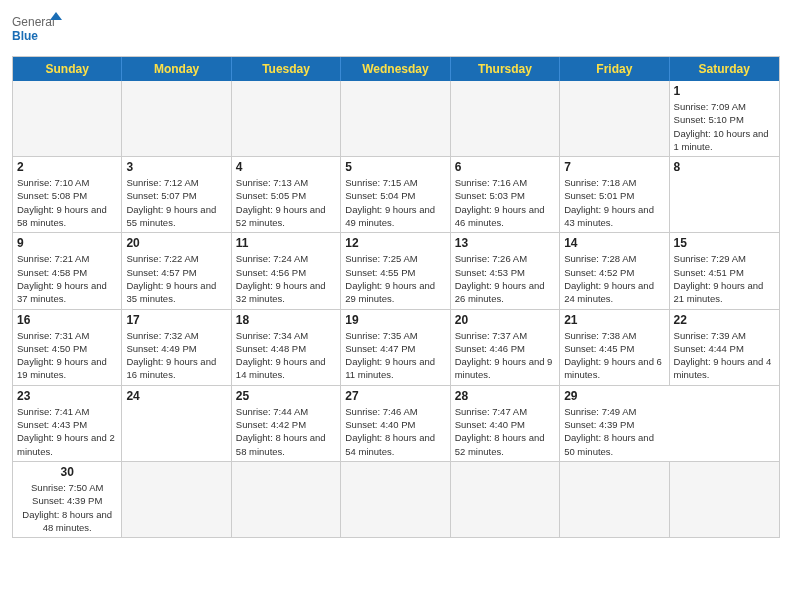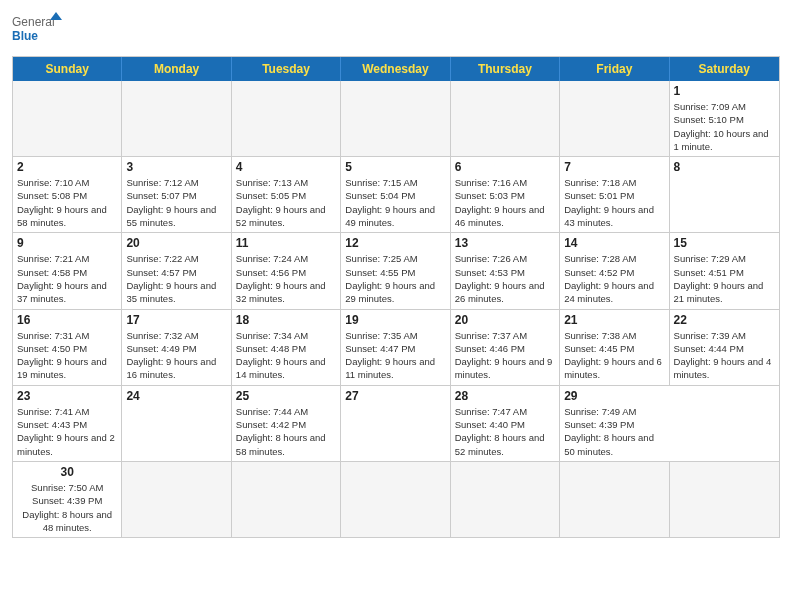--- a/index.html
+++ b/index.html
@@ -282,20 +282,23 @@
             <div class="day-number">24</div>
           </div>
           <div class="cal-cell">
             <div class="day-number">25</div>
             <div class="day-info">Sunrise: 7:44 AM
 Sunset: 4:42 PM
 Daylight: 8 hours and 58 minutes.</div>
           </div>
           <div class="cal-cell">
             <div class="day-number">27</div>
+            <div class="day-info">Sunrise: 7:46 AM
+Sunset: 4:40 PM
+Daylight: 8 hours and 54 minutes.</div>
           </div>
           <div class="cal-cell">
             <div class="day-number">28</div>
             <div class="day-info">Sunrise: 7:47 AM
 Sunset: 4:40 PM
 Daylight: 8 hours and 52 minutes.</div>
           </div>
           <div class="cal-cell">
             <div class="day-number">29</div>
             <div class="day-info">Sunrise: 7:49 AM

